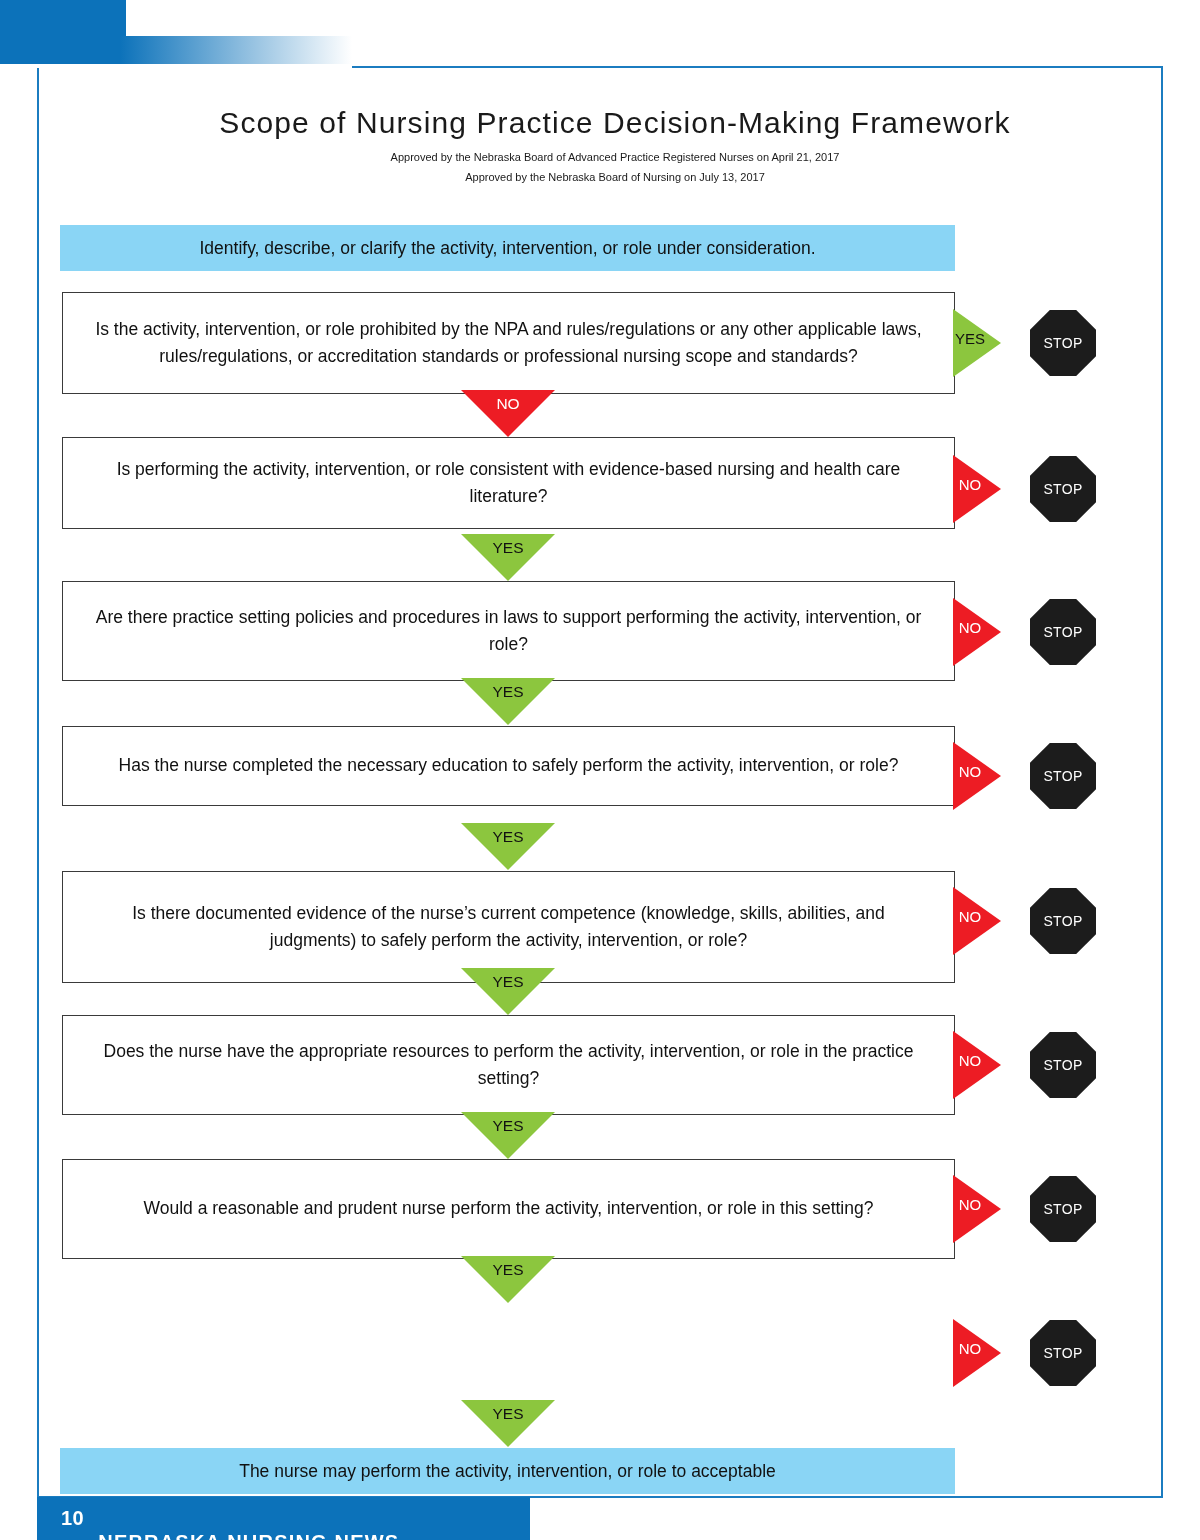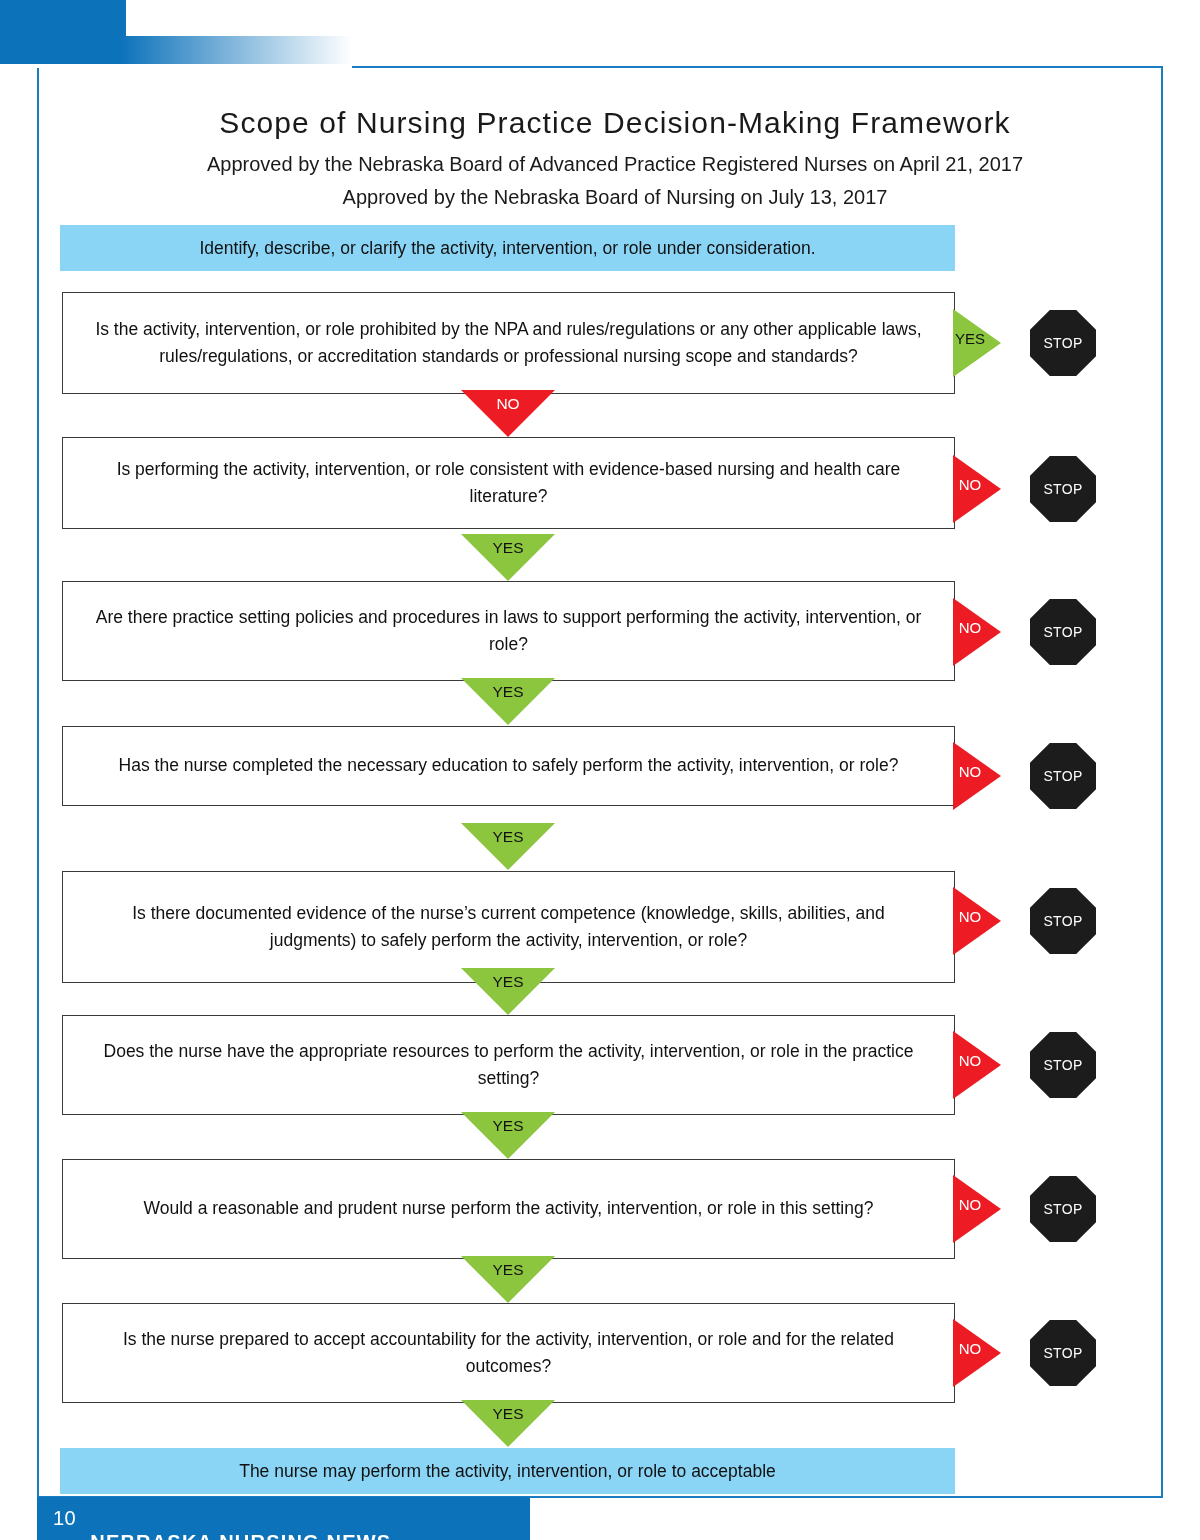--- a/index.html
+++ b/index.html
@@ -55,21 +55,21 @@
   }
   .doc-title {
     font-size: 30px;
     letter-spacing: 1.1px;
     color: #1a1a1a;
     font-weight: 400;
     margin: 0 0 10px 0;
     white-space: nowrap;
   }
   .doc-sub {
-    font-size: 20px;
+    font-size: 11px;
     color: #1a1a1a;
     margin: 0 0 4px 0;
     line-height: 1.45;
   }
 
   
   .flow {
     position: absolute;
     left: 0; top: 0;
     width: 1200px; height: 1540px;
@@ -180,23 +180,23 @@
     position: absolute;
     left: 37px; top: 1497px;
     width: 493px; height: 43px;
     background: #0c72ba;
     display: flex;
     align-items: center;
   }
   .footer-page {
     color: #ffffff;
     font-size: 20px;
-    font-weight: normal;
+    font-weight: bold;
     letter-spacing: 0.5px;
-    margin-left: 16px;
+    margin-left: 24px;
   }
   .footer-title {
     color: #ffffff;
     font-size: 20px;
     font-weight: bold;
     letter-spacing: 1.2px;
     margin-left: 14px;
     margin-top: 48px;
   }
 </style>
@@ -319,23 +319,20 @@
     <span class="lbl">NO</span>
   </div>
   <div class="stop-sign" style="left:1030px; top:1176px;">
     <span class="lbl">STOP</span>
   </div>
   <div class="down-arrow green" style="left:461px; top:1256px;">
     <span class="tri"></span>
     <span class="lbl">YES</span>
   </div>
 
-  <div class="node decision-box" style="left:62px; top:1303px; width:893px; height:100px;">
-    <span class="txt">Is the nurse prepared to accept accountability for the activity, intervention, or role and for the related  outcomes?</span>
-  </div>
   <div class="side-arrow red" style="left:953px; top:1319px; height:68px;">
     <span class="tri"></span>
     <span class="lbl">NO</span>
   </div>
   <div class="stop-sign" style="left:1030px; top:1320px;">
     <span class="lbl">STOP</span>
   </div>
   <div class="down-arrow green" style="left:461px; top:1400px;">
     <span class="tri"></span>
     <span class="lbl">YES</span>

